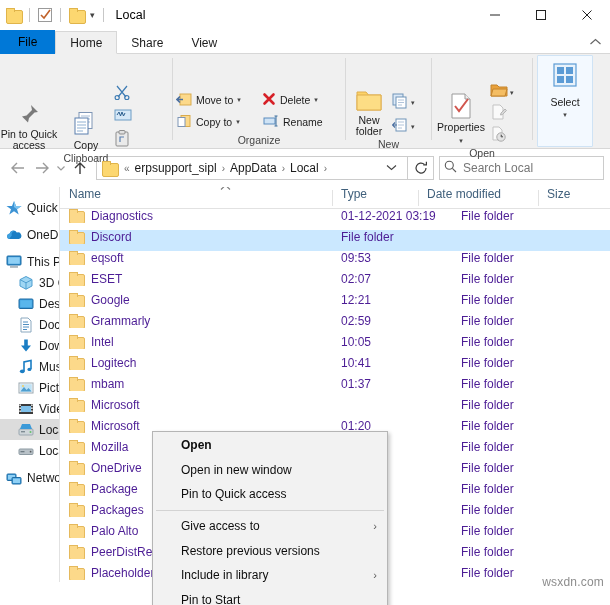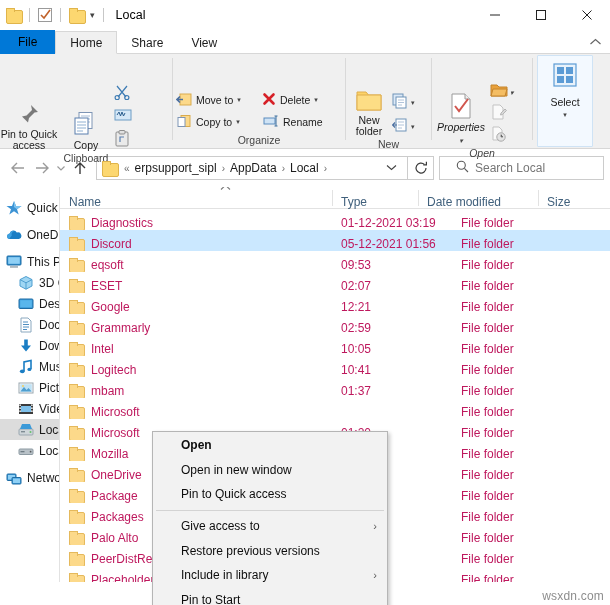--- a/index.html
+++ b/index.html
@@ -90,21 +90,21 @@
     display:flex; align-items:center; padding:0 2px 0 5px; margin-left:4px;
     font-size:12px; color:#1b1b1b;
   }
   .crumb { padding:0 3px; white-space:nowrap; }
   .crumb-sep { color:#6d6d6d; font-size:10px; padding:0 2px; }
   .crumb-dd { margin-left:auto; padding:0 8px; color:#444; font-size:9px; }
   .refresh { width:26px; height:24px; border:1px solid #cccccc; border-left:none;
              display:flex; align-items:center; justify-content:center; color:#3b3b3b; font-size:13px; background:#fff;}
   .searchbox {
     width:165px; height:24px; border:1px solid #cccccc; border-left:1px solid #ccc;
-    margin-left:5px; display:flex; align-items:center; gap:6px; padding:0 16px;
+    margin-left:5px; display:flex; align-items:center; gap:6px; padding:0 4px;
     font-size:12px; color:#767676; background:#fff;
   }
 
   
   .content { display:flex; height:395px; position:relative; }
   .navpane {
     width:60px; background:#fff; border-right:1px solid #e2e2e2;
     position:relative; overflow:hidden; flex:none;
   }
   .nav-item {
@@ -115,30 +115,30 @@
   .nav-item.highlight { background:#dcdcdc; }
   .nav-gap { height:6px; }
   .nav-ico { width:16px; height:16px; flex:none; }
 
   .filepane { flex:1; position:relative; background:#fff; overflow:hidden; }
   .colhead {
     height:22px; display:flex; align-items:center;
     border-bottom:1px solid #e2e2e2; background:#fff; font-size:12px; color:#40607c;
     position:relative;
   }
-  .ch { padding-left:9px; position:relative; height:22px; display:flex; align-items:flex-end; }
+  .ch { padding-left:9px; position:relative; height:22px; display:flex; align-items:flex-start; }
   .ch + .ch::before { content:""; position:absolute; left:0; top:3px; bottom:3px; width:1px; background:#e2e2e2; }
   .ch-name { width:272px; }
   .ch-date { width:120px; }
   .ch-type { width:86px; }
   .ch-size { width:40px; }
   .sortmark { position:absolute; left:160px; top:-4px; font-size:9px; color:#7a7a7a; }
 
   .rows { position:relative; }
-  .row { height:21px; display:flex; align-items:flex-end; font-size:12px; color:#be185d; }
+  .row { height:21px; display:flex; align-items:flex-start; font-size:12px; color:#4c1d95; }
   .row.sel { background:#cbe8ff; }
   .cell-name { width:272px; display:flex; align-items:center; gap:7px; padding-left:9px; white-space:nowrap; overflow:hidden; }
   .cell-date { width:120px; padding-left:9px; white-space:nowrap; }
   .cell-type { width:86px; padding-left:9px; white-space:nowrap; }
   .cell-size { width:40px; padding-left:9px; white-space:nowrap; text-align:right; }
   .row-folder {
     width:15px; height:13px; position:relative; flex:none;
   }
   .row-folder::before{
     content:""; position:absolute; left:0; top:1px; width:14px; height:11px;
@@ -159,21 +159,21 @@
   }
   .ctx-item {
     height:24.6px; display:flex; align-items:center; padding-left:28px; padding-right:10px;
     white-space:nowrap; position:relative;
   }
   .ctx-item.bold { font-weight:bold; }
   .ctx-sep { height:1px; background:#d3d3d3; margin:3px 3px; }
   .ctx-arrow { margin-left:auto; color:#5a5a5a; font-size:11px; }
 
   .watermark {
-    position:absolute; right:6px; bottom:2px;
+    position:absolute; right:6px; bottom:16px;
     font-size:12px; color:#8d8d8d; letter-spacing:0.2px; z-index:60;
   }
 </style>
 </head>
 <body>
 
 <div class="window">
 
   <div class="titlebar">
     <div class="qat">
@@ -353,21 +353,21 @@
               </svg>
             </span>
             <span class="caret">▾</span>
           </div>
         </div>
       </div>
       <div class="group-label">New</div>
     </div>
     <div class="group-div"></div>
 
-    <div class="group" style="width:100px;font-style:italic;">
+    <div class="group" style="width:100px;">
       <div class="group-body">
         <div class="big-btn" style="width:58px;">
           <span class="gi">
             <svg width="26" height="28" viewBox="0 0 26 28">
               <path d="M4 2 h13 l5 5 v19 H4 Z" fill="#ffffff" stroke="#9a9a9a"></path>
               <path d="M17 2 v5 h5" fill="#eee" stroke="#9a9a9a"></path>
               <path d="M7 14 L11 19 L20 7" stroke="#d1564e" stroke-width="2" fill="none"></path>
             </svg>
           </span>
           <span>Properties</span>
@@ -644,21 +644,20 @@
             </div>
             <div class="cell-date">01-12-2021 03:19</div>
             <div class="cell-type">File folder</div>
             <div class="cell-size"></div>
           </div>
           <div class="row sel">
             <div class="cell-name">
               <span class="row-folder"></span>
               <span>Discord</span>
             </div>
-            <div class="cell-date">05-12-2021 01:56</div>
             <div class="cell-type">File folder</div>
             <div class="cell-size"></div>
           </div>
           <div class="row">
             <div class="cell-name">
               <span class="row-folder"></span>
               <span>eqsoft</span>
             </div>
             <div class="cell-date">09:53</div>
             <div class="cell-type">File folder</div>

